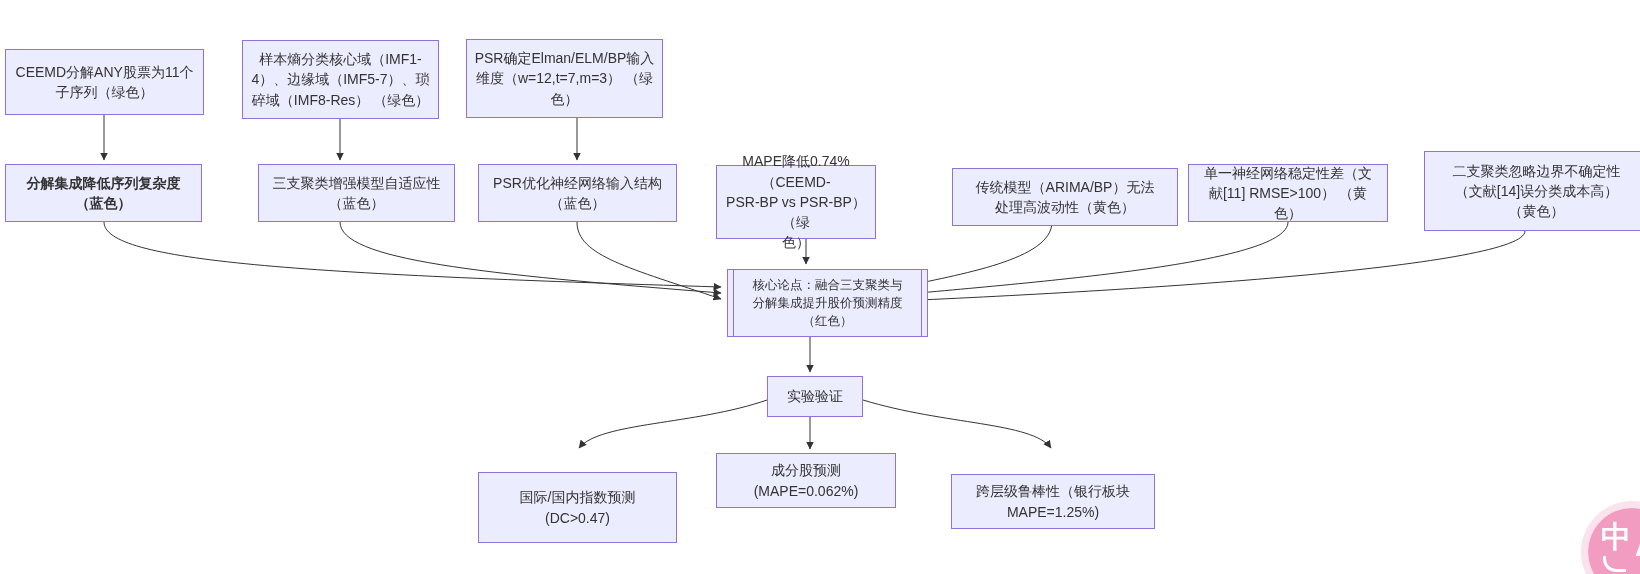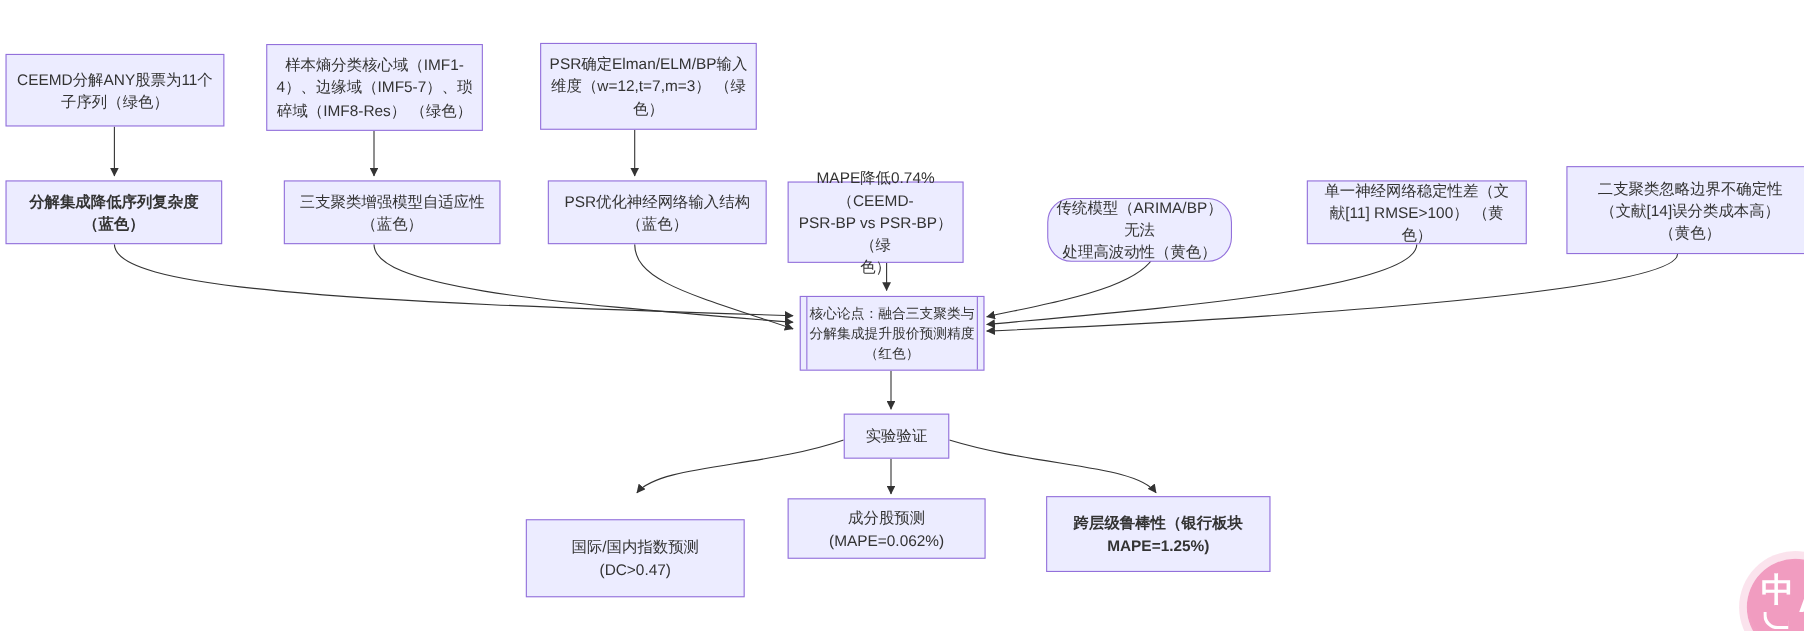--- a/index.html
+++ b/index.html
@@ -75,60 +75,60 @@
     </g>
   </svg>
 
   <div class="node" style="left:5px;top:49px;width:199px;height:66px;">CEEMD分解ANY股票为11个
 子序列（绿色）</div>
 
   <div class="node" style="left:242px;top:40px;width:197px;height:79px;">样本熵分类核心域（IMF1-
 4）、边缘域（IMF5-7）、琐
 碎域（IMF8-Res） （绿色）</div>
 
-  <div class="node" style="left:491px;top:39px;width:197px;height:79px;">PSR确定Elman/ELM/BP输入
+  <div class="node" style="left:466px;top:39px;width:197px;height:79px;">PSR确定Elman/ELM/BP输入
 维度（w=12,t=7,m=3） （绿
 色）</div>
 
   <div class="node" style="left:5px;top:164px;width:197px;height:58px;font-weight:bold;">分解集成降低序列复杂度
 （蓝色）</div>
 
   <div class="node" style="left:242px;top:164px;width:197px;height:58px;margin-left:16px;">三支聚类增强模型自适应性
 （蓝色）</div>
 
-  <div class="node" style="left:478px;top:164px;width:199px;height:58px;margin-left:20px;">PSR优化神经网络输入结构
+  <div class="node" style="left:478px;top:164px;width:199px;height:58px;">PSR优化神经网络输入结构
 （蓝色）</div>
 
   <div class="node" style="left:716px;top:165px;width:160px;height:74px;">MAPE降低0.74%（CEEMD-
 PSR-BP vs PSR-BP） （绿
 色）</div>
 
-  <div class="node" style="left:952px;top:180px;width:168px;height:58px;border-radius:22px;">传统模型（ARIMA/BP）无法
+  <div class="node" style="left:952px;top:168px;width:226px;height:58px;">传统模型（ARIMA/BP）无法
 处理高波动性（黄色）</div>
 
   <div class="node" style="left:1188px;top:164px;width:200px;height:58px;">单一神经网络稳定性差（文
 献[11] RMSE&gt;100） （黄色）</div>
 
   <div class="node" style="left:1424px;top:151px;width:225px;height:80px;">二支聚类忽略边界不确定性
 （文献[14]误分类成本高）
 （黄色）</div>
 
-  <div class="node core subroutine" style="left:727px;top:269px;width:168px;height:68px;">核心论点：融合三支聚类与
+  <div class="node core subroutine" style="left:727px;top:269px;width:201px;height:68px;">核心论点：融合三支聚类与
 分解集成提升股价预测精度
 （红色）</div>
 
   <div class="node" style="left:767px;top:376px;width:96px;height:41px;">实验验证</div>
 
   <div class="node" style="left:478px;top:472px;width:199px;height:71px;">国际/国内指数预测
 (DC&gt;0.47)</div>
 
   <div class="node" style="left:716px;top:453px;width:180px;height:55px;">成分股预测
 (MAPE=0.062%)</div>
 
-  <div class="node" style="left:951px;top:451px;width:204px;height:69px;font-weight:bold;">跨层级鲁棒性（银行板块
+  <div class="node" style="left:951px;top:474px;width:204px;height:55px;">跨层级鲁棒性（银行板块
 MAPE=1.25%)</div>
 
   <div class="badge">
     <span class="zh">中</span>
     <span class="arc"></span>
     <span class="en">A</span>
   </div>
 
 </div>
 

